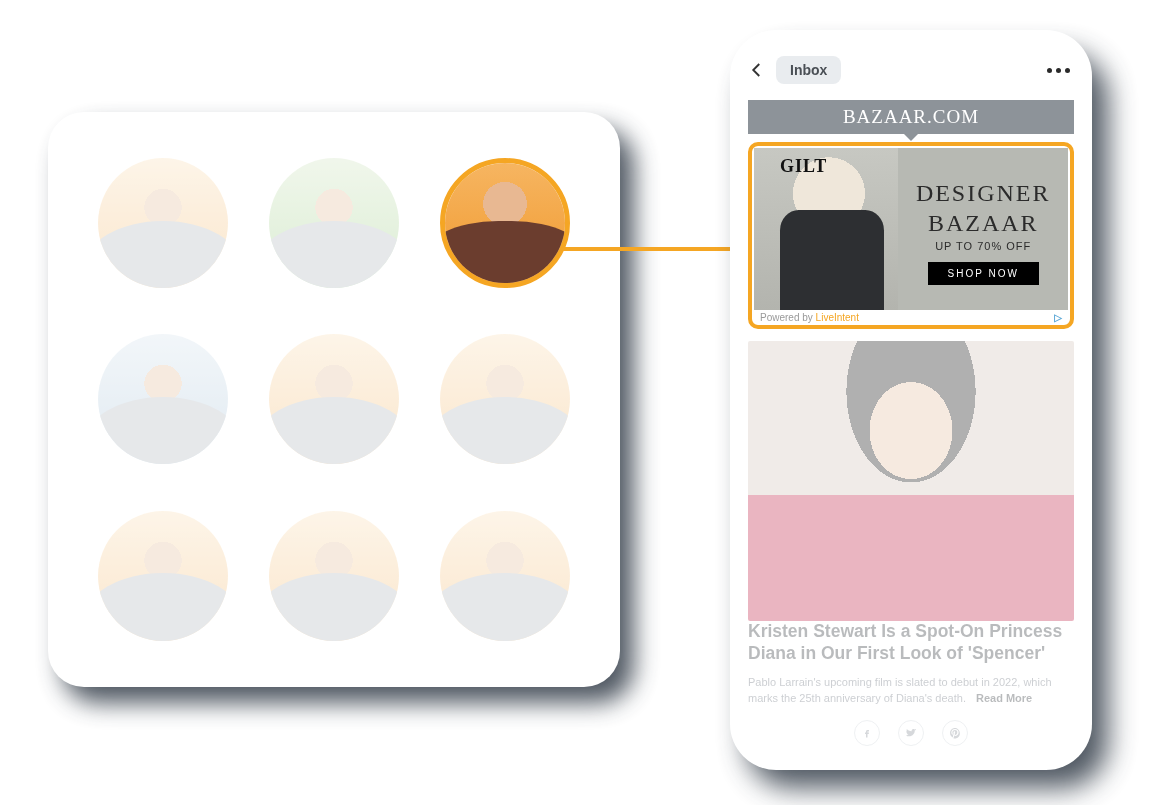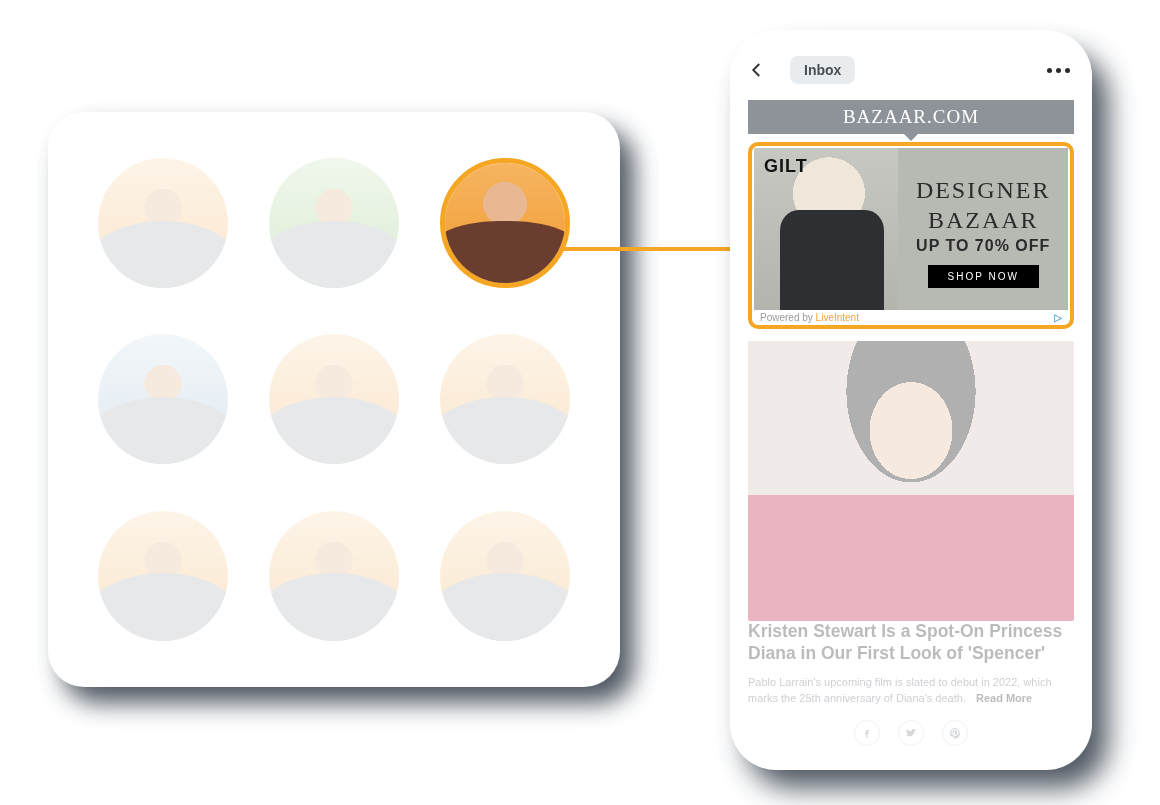--- a/index.html
+++ b/index.html
@@ -98,21 +98,21 @@
     background: #fff;
     border-radius: 46px;
     padding: 20px 18px 24px;
     display: flex; flex-direction: column;
   }
 
   .phone-header {
     display: flex; align-items: center; justify-content: space-between;
     height: 40px; margin-bottom: 10px;
   }
-  .phone-header-left { display: flex; align-items: center; gap: 24px; }
+  .phone-header-left { display: flex; align-items: center; gap: 10px; }
   .back-icon { width: 18px; height: 18px; display: inline-block; }
   .back-icon svg { width: 18px; height: 18px; stroke: #333; stroke-width: 2.5; fill: none; }
   .inbox-pill {
     background: #e9ecef;
     border-radius: 8px;
     padding: 6px 14px;
     font-weight: 700;
     font-size: 14px;
     color: #4a4f55;
   }
@@ -162,39 +162,39 @@
   }
   .ad-left::before {
     
     content: ""; position: absolute;
     left: 18%; top: 38%;
     width: 72%; height: 70%;
     background: #2d2f32;
     border-radius: 18% 18% 4% 4%;
   }
   .ad-brand {
-    position: absolute; left: 10px; top: 8px;
-    font-family: Liberation Sans, sans-serif;
+    position: absolute; left: 26px; top: 8px;
+    font-family: Liberation Serif, serif;
     font-weight: 700; font-size: 18px; letter-spacing: 1px;
     color: #111;
   }
   .ad-right {
     flex: 1;
     display: flex; flex-direction: column;
     align-items: center; justify-content: center;
     text-align: center; color: #2b2b2b;
     gap: 4px;
     margin-top: 8px;
   }
   .ad-head {
     font-family: "Times New Roman", serif;
     font-size: 24px; letter-spacing: 2px;
     line-height: 1.05;
   }
-  .ad-sub { font-size: 16px; letter-spacing: 1px; font-weight: bold; }
+  .ad-sub { font-size: 11px; letter-spacing: 1px; }
   .ad-cta {
     margin-top: 6px;
     background: #000; color: #fff;
     font-size: 10px; letter-spacing: 2px;
     padding: 6px 20px;
   }
   .ad-footer {
     display: flex; align-items: center; justify-content: space-between;
     font-size: 10px; color: #9a9a9a;
     padding: 2px 6px 0;

